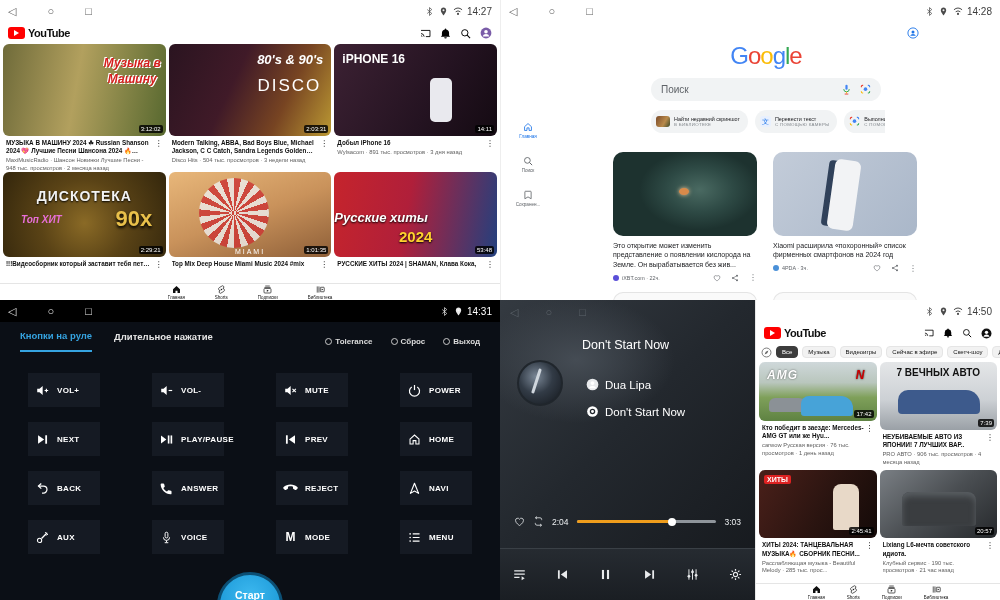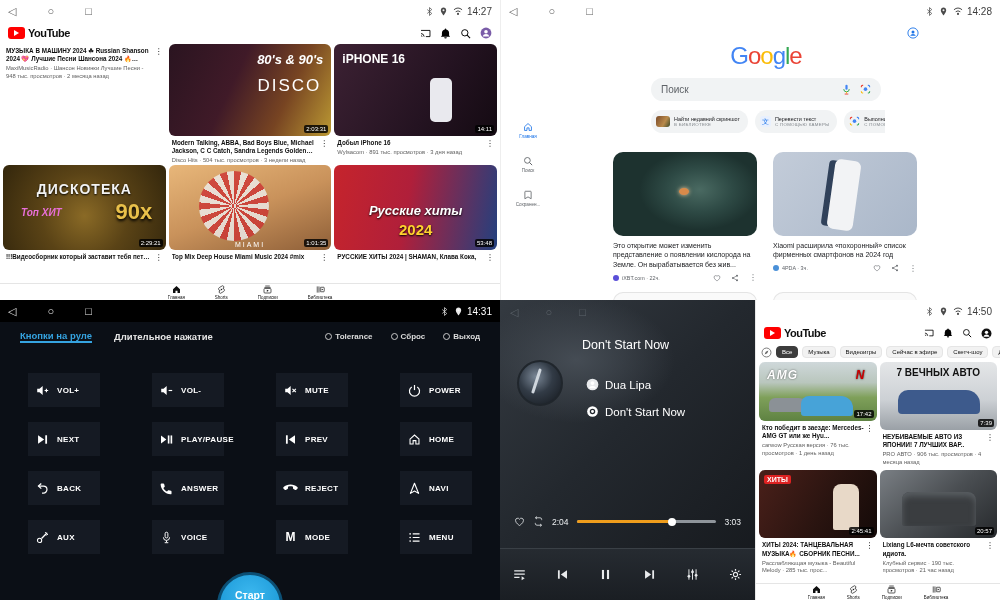--- a/index.html
+++ b/index.html
@@ -64,21 +64,21 @@
   .t-iphone .phone { position:absolute; right:45px; top:34px; width:22px; height:44px; background:#e9e9ee; border-radius:5px; }
   .t-disco90 { background:radial-gradient(circle at 50% 60%, #8a6a26 0%, #5a4316 45%, #33260c 100%); }
   .t-disco90 .l1 { position:absolute; left:0; right:0; top:16px; text-align:center; color:#f3f3f3; font-weight:bold; font-size:14px; letter-spacing:1px; text-shadow:0 1px 2px #000; }
   .t-disco90 .l2 { position:absolute; left:52%; top:34px; color:#e9c04a; font-weight:bold; font-size:22px; text-shadow:0 2px 3px #000;padding-left:28px; }
   .t-disco90 .l3 { position:absolute; left:18px; top:42px; color:#e86fd8; font-weight:bold; font-style:italic; font-size:10px; }
   .t-miami { background:linear-gradient(160deg,#e8b77a 0%,#c9925b 50%,#8e5f38 100%); }
   .t-miami .scarf { position:absolute; left:30px; top:6px; width:70px; height:70px; border-radius:50%;
                     background:repeating-conic-gradient(#c33 0 12deg,#eee 12deg 24deg); opacity:.8; }
   .t-miami .l1 { position:absolute; left:0; right:0; bottom:2px; text-align:center; color:#fff; font-size:7px; letter-spacing:2px; }
   .t-rushits { background:linear-gradient(100deg,#c5242c 0%,#b01f3a 45%,#23407e 100%); }
-  .t-rushits .l1 { position:absolute; left:0; right:0; top:38px; text-align:center; color:#fff; font-weight:bold; font-style:italic; font-size:13px; text-shadow:0 1px 2px #000; }
+  .t-rushits .l1 { position:absolute; left:0; right:0; top:38px; text-align:left; color:#fff; font-weight:bold; font-style:italic; font-size:13px; text-shadow:0 1px 2px #000; }
   .t-rushits .l2 { position:absolute; left:0; right:0; top:56px; text-align:center; color:#ffd22e; font-weight:bold; font-size:15px; text-shadow:0 1px 2px #000; }
 
   
   .g-avatar { position:absolute; left:406px; top:27px; }
   .g-rail { position:absolute; left:6px; top:122px; width:42px; display:flex; flex-direction:column; gap:17px; }
   .g-rail .ritem { display:flex; flex-direction:column; align-items:center; color:#5f6368; }
   .g-rail .ritem span { font-size:4.6px; margin-top:2px; }
   .g-rail .ritem.active, .g-rail .ritem.active span { color:#1a73e8; }
   .g-logo { position:absolute; left:150px; width:230px; top:42px; text-align:center; font-size:24px; font-weight:bold; letter-spacing:-1px; }
   .g-logo b { font-weight:500; }
@@ -104,21 +104,21 @@
              display:-webkit-box; -webkit-line-clamp:3; -webkit-box-orient:vertical; overflow:hidden; }
   .g-src { display:flex; align-items:center; margin-top:4px; color:#5f6368; font-size:5.4px; }
   .g-src .favicon { width:6px; height:6px; border-radius:50%; background:#5a4fd8; margin-right:3px; }
   .g-src .favicon.f2 { background:#4a90d8; }
   .g-src .acticons { margin-left:auto; display:flex; gap:10px; align-items:center; color:#5f6368; }
   .g-next { position:absolute; left:112px; top:292px; display:flex; gap:16px; }
   .g-next div { width:144px; height:10px; border:1px solid #e4e4e4; border-bottom:none; border-radius:10px 10px 0 0; background:#fafafa; }
 
   
   .w-tabs { display:flex; align-items:center; padding:8px 20px 0 20px; }
-  .w-tab { font-size:9.5px; font-weight:bold; margin-right:22px; padding-bottom:0; color:#e6e6e6; }
+  .w-tab { font-size:9.5px; font-weight:bold; margin-right:22px; padding-bottom:9px; color:#e6e6e6; }
   .w-tab.active { color:#35a3e0; border-bottom:2px solid #35a3e0; }
   .w-actions { margin-left:auto; display:flex; gap:18px; align-items:center; }
   .w-act { display:flex; align-items:center; gap:3px; color:#dcdcdc; font-size:8px; font-weight:bold; }
   .w-act .dotic { width:7px; height:7px; border:1px solid #c9c9c9; border-radius:50%; }
   .w-grid { position:absolute; left:0; right:0; top:73px; display:grid; grid-template-columns:repeat(4,72px);
             justify-content:space-between; padding:0 28px; row-gap:15px; }
   .w-btn { height:34px; background:#151a23; display:flex; align-items:center; padding-left:8px; gap:8px; }
   .w-btn .lbl { color:#fff; font-size:8px; font-weight:bold; letter-spacing:.3px; }
   .w-start { position:absolute; left:50%; top:272px; transform:translateX(-50%); width:66px; height:66px; border-radius:50%;
              background:radial-gradient(circle at 50% 35%, #3db9f0 0%, #1d9ad8 70%, #0e6da0 100%);
@@ -375,20 +375,24 @@
           <use href="#i-mag"></use>
         </svg>
       <svg class="ic" width="12" height="12" viewBox="0 0 16 16" style="color:#7a5ca8">
           <use href="#i-avatar"></use>
         </svg>
     </span>
   </div>
 
   <div class="grid3">
     <div>
+      <div class="thumb t-shanson" style="height:92px">
+        <div class="ov"><span>Музыка в</span><br><span>Машину</span></div>
+        <span class="dur">3:12:02</span>
+      </div>
       <div class="vinfo">
         <div class="vtxt">
           <div class="vtitle">МУЗЫКА В МАШИНУ 2024 ☘ Russian Shanson 2024 💖 Лучшие Песни Шансона 2024 🔥 Шанс..</div>
           <div class="vmeta">MaxiMusicRadio · Шансон Новинки Лучшие Песни - 948 тыс. просмотров · 2 месяца назад</div>
         </div>
         <span class="kebab">⋮</span>
       </div>
     </div>
     <div>
       <div class="thumb t-disco80" style="height:92px">

